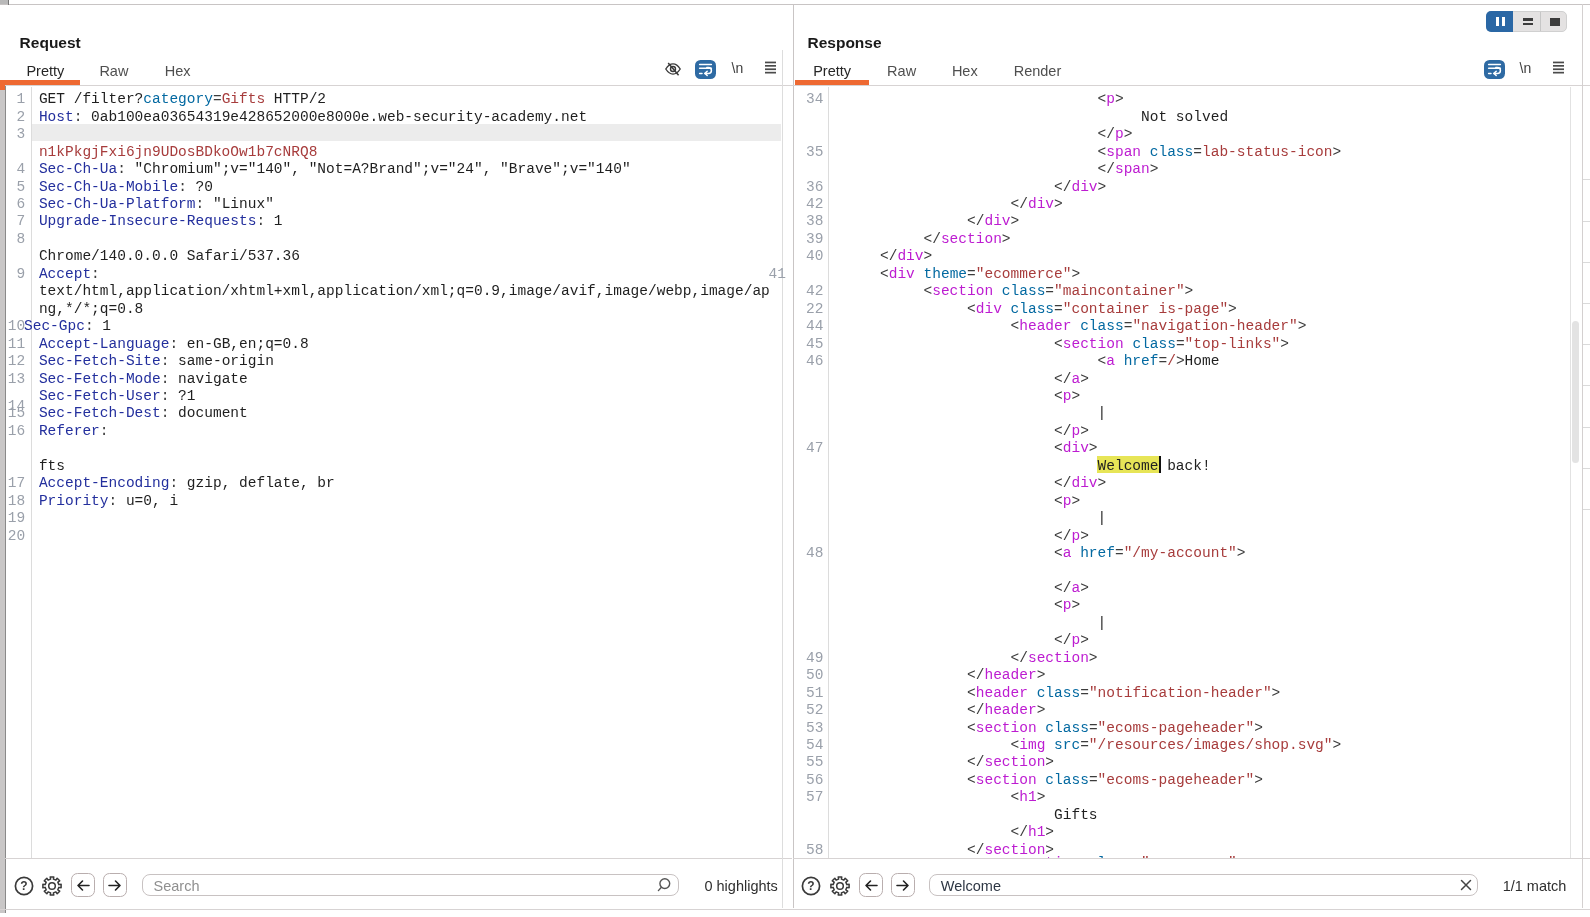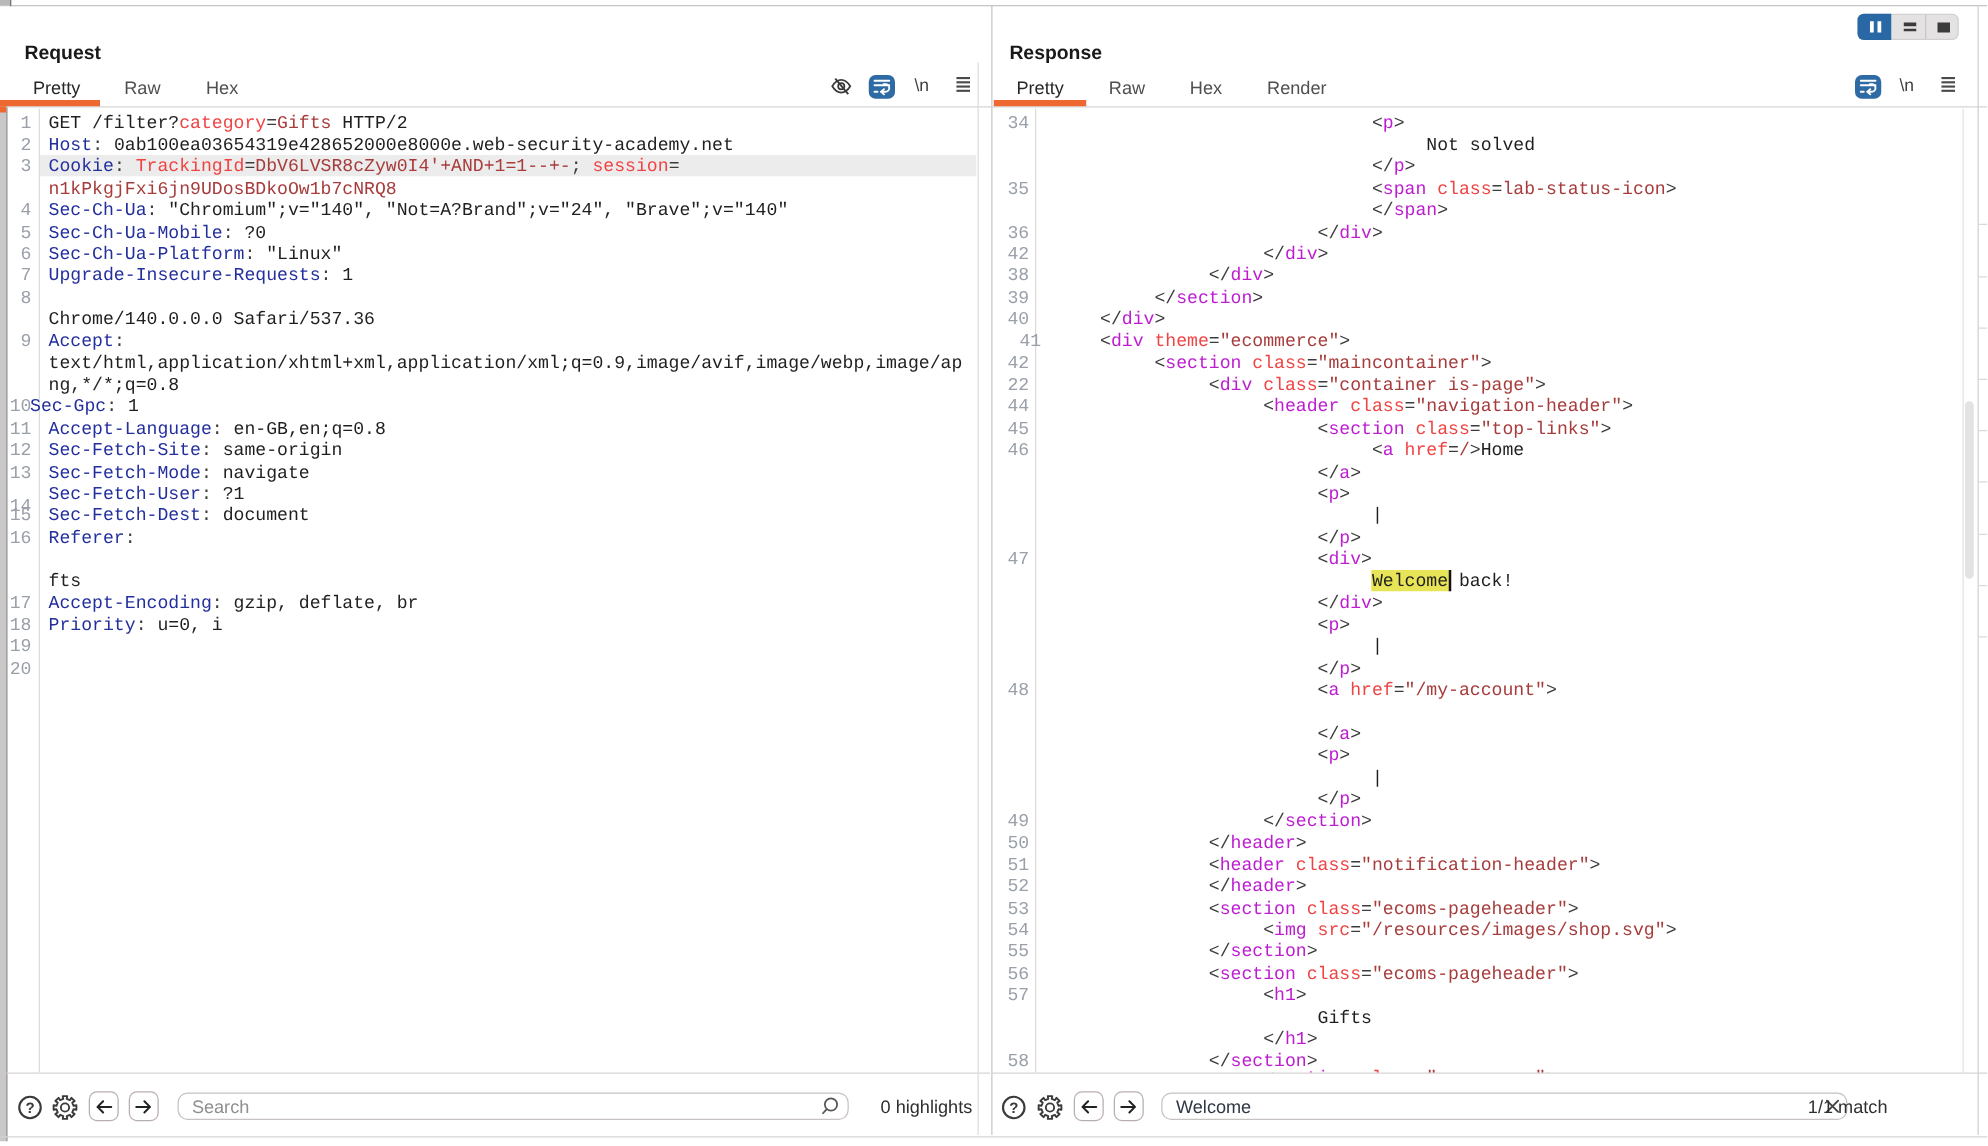--- a/index.html
+++ b/index.html
@@ -1,18 +1,18 @@
 <!DOCTYPE html>
 <html><head><meta charset="utf-8"><style>
 *{margin:0;padding:0;box-sizing:border-box}
 html,body{width:1590px;height:917px;background:#fff;overflow:hidden;position:relative;font-family:"Liberation Sans",sans-serif}
 .abs{position:absolute}
 .mono{position:absolute;font-family:"Liberation Mono",monospace;font-size:14.5px;line-height:17.45px;height:17.45px;white-space:pre;color:#1f1f1f}
 .mono i{font-style:normal}
-i.k{color:#1f1f1f}i.b{color:#232f9d}i.p{color:#ef4444}i.r{color:#a73c3c}i.t{color:#bd1cd1}i.s{color:#3c3c3c}
+i.k{color:#1f1f1f}i.b{color:#232f9d}i.p{color:#0369a1}i.r{color:#a73c3c}i.t{color:#bd1cd1}i.s{color:#3c3c3c}
 .num{color:#9aa0aa;text-align:right}
 .hline{position:absolute;background:#d7d3d3;height:1px}
 .vline{position:absolute;background:#d7d3d3;width:1px}
 .title{position:absolute;font-weight:bold;font-size:15.5px;color:#191919}
 .tab{position:absolute;font-size:14.5px;color:#4f4f4f}
 .tab.sel{color:#262626}
 .sans{position:absolute;font-size:14.5px;color:#333}
 .btn{position:absolute;width:24px;height:23.5px;border:1.3px solid #b9aeae;border-radius:6.5px;background:#fff}
 .inp{position:absolute;height:22.5px;border:1.3px solid #c8c2c2;border-radius:8px;background:#fff}
 </style></head><body>
@@ -109,21 +109,20 @@
 <div class="hline" style="left:1582.7px;top:303.0px;width:7.3px;background:#dadada"></div>
 <div class="hline" style="left:1582.7px;top:344.1px;width:7.3px;background:#dadada"></div>
 <div class="hline" style="left:1582.7px;top:385.3px;width:7.3px;background:#dadada"></div>
 <div class="hline" style="left:1582.7px;top:426.6px;width:7.3px;background:#dadada"></div>
 <div class="hline" style="left:1582.7px;top:467.7px;width:7.3px;background:#dadada"></div>
 <div class="hline" style="left:1582.7px;top:509.0px;width:7.3px;background:#dadada"></div>
 
 <div class="abs" style="left:0;top:0;width:1590px;height:858.4px;overflow:hidden">
 <div class="mono" style="left:38.9px;top:91.30px"><i class="k">GET /filter?</i><i class="p">category</i><i class="s">=</i><i class="r">Gifts</i><i class="k"> HTTP/2</i></div>
 <div class="mono" style="left:38.9px;top:108.75px"><i class="b">Host</i><i class="s">:</i><i class="k"> 0ab100ea03654319e428652000e8000e.web-security-academy.net</i></div>
-<div class="mono" style="left:38.9px;top:126.20px"><i class="b">Cookie</i><i class="s">:</i><i class="k"> </i><i class="p">TrackingId</i><i class="s">=</i><i class="r">DbV6LVSR8cZyw0I4'+AND+1=1--+-</i><i class="s">;</i><i class="k"> </i><i class="p">session</i><i class="s">=</i></div>
 <div class="mono" style="left:38.9px;top:143.65px"><i class="r">n1kPkgjFxi6jn9UDosBDkoOw1b7cNRQ8</i></div>
 <div class="mono" style="left:38.9px;top:161.10px"><i class="b">Sec-Ch-Ua</i><i class="s">:</i><i class="k"> "Chromium";v="140", "Not=A?Brand";v="24", "Brave";v="140"</i></div>
 <div class="mono" style="left:38.9px;top:178.55px"><i class="b">Sec-Ch-Ua-Mobile</i><i class="s">:</i><i class="k"> ?0</i></div>
 <div class="mono" style="left:38.9px;top:196.00px"><i class="b">Sec-Ch-Ua-Platform</i><i class="s">:</i><i class="k"> "Linux"</i></div>
 <div class="mono" style="left:38.9px;top:213.45px"><i class="b">Upgrade-Insecure-Requests</i><i class="s">:</i><i class="k"> 1</i></div>
 <div class="mono" style="left:38.9px;top:248.35px"><i class="k">Chrome/140.0.0.0 Safari/537.36</i></div>
 <div class="mono" style="left:38.9px;top:265.80px"><i class="b">Accept</i><i class="s">:</i></div>
 <div class="mono" style="left:38.9px;top:283.25px"><i class="k">text/html,application/xhtml+xml,application/xml;q=0.9,image/avif,image/webp,image/ap</i></div>
 <div class="mono" style="left:38.9px;top:300.70px"><i class="k">ng,*/*;q=0.8</i></div>
 <div class="mono" style="left:24px;top:318.15px"><i class="b">Sec-Gpc</i><i class="s">:</i><i class="k"> 1</i></div>
@@ -200,21 +199,21 @@
 <div class="mono" style="left:836.5px;top:824.20px"><i class="k">                    </i><i class="s">&lt;/</i><i class="t">h1</i><i class="s">&gt;</i></div>
 <div class="mono" style="left:836.5px;top:841.65px"><i class="k">               </i><i class="s">&lt;/</i><i class="t">section</i><i class="s">&gt;</i></div>
 <div class="mono" style="left:836.5px;top:855.00px"><i class="k">                    </i><i class="s">&lt;</i><i class="t">section</i><i class="k"> </i><i class="p">class</i><i class="s">=</i><i class="r">"ecoms-row"</i><i class="s">&gt;</i></div>
 <div class="mono num" style="left:803.4px;width:20px;top:91.30px">34</div>
 <div class="mono num" style="left:803.4px;width:20px;top:143.65px">35</div>
 <div class="mono num" style="left:803.4px;width:20px;top:178.55px">36</div>
 <div class="mono num" style="left:803.4px;width:20px;top:196.00px">42</div>
 <div class="mono num" style="left:803.4px;width:20px;top:213.45px">38</div>
 <div class="mono num" style="left:803.4px;width:20px;top:230.90px">39</div>
 <div class="mono num" style="left:803.4px;width:20px;top:248.35px">40</div>
-<div class="mono num" style="left:813px;width:20px;top:265.80px">41</div>
+<div class="mono num" style="left:766px;width:20px;top:265.80px">41</div>
 <div class="mono num" style="left:803.4px;width:20px;top:283.25px">42</div>
 <div class="mono num" style="left:803.4px;width:20px;top:300.70px">22</div>
 <div class="mono num" style="left:803.4px;width:20px;top:318.15px">44</div>
 <div class="mono num" style="left:803.4px;width:20px;top:335.60px">45</div>
 <div class="mono num" style="left:803.4px;width:20px;top:353.05px">46</div>
 <div class="mono num" style="left:803.4px;width:20px;top:440.30px">47</div>
 <div class="mono num" style="left:803.4px;width:20px;top:545.00px">48</div>
 <div class="mono num" style="left:803.4px;width:20px;top:649.70px">49</div>
 <div class="mono num" style="left:803.4px;width:20px;top:667.15px">50</div>
 <div class="mono num" style="left:803.4px;width:20px;top:684.60px">51</div>
@@ -269,12 +268,12 @@
 <svg class="abs" style="left:895.4px;top:877.5px" width="16" height="15" viewBox="0 0 16 15" fill="none">
  <path d="M2 7.5 H13 M8.5 3 L13 7.5 L8.5 12" stroke="#222" stroke-width="1.6" stroke-linecap="round" stroke-linejoin="round"></path>
 </svg>
 <div class="inp" style="left:929.3px;top:873.8px;width:548.6px"></div>
 
 <div class="sans" style="left:940.8px;top:877.5px;color:#2e3744">Welcome</div>
 <svg class="abs" style="left:1458px;top:877px" width="16" height="16" viewBox="0 0 16 16" fill="none">
  <path d="M3.5 3.5 L12.5 12.5 M12.5 3.5 L3.5 12.5" stroke="#444" stroke-width="1.5" stroke-linecap="round"></path>
 </svg>
 
-<div class="sans" style="left:1446.3px;top:877.5px;width:120px;color:#2f2f2f">1/1 match</div>
+<div class="sans" style="left:1446.3px;top:877.5px;width:120px;text-align:right;color:#2f2f2f">1/1 match</div>
 </body></html>

